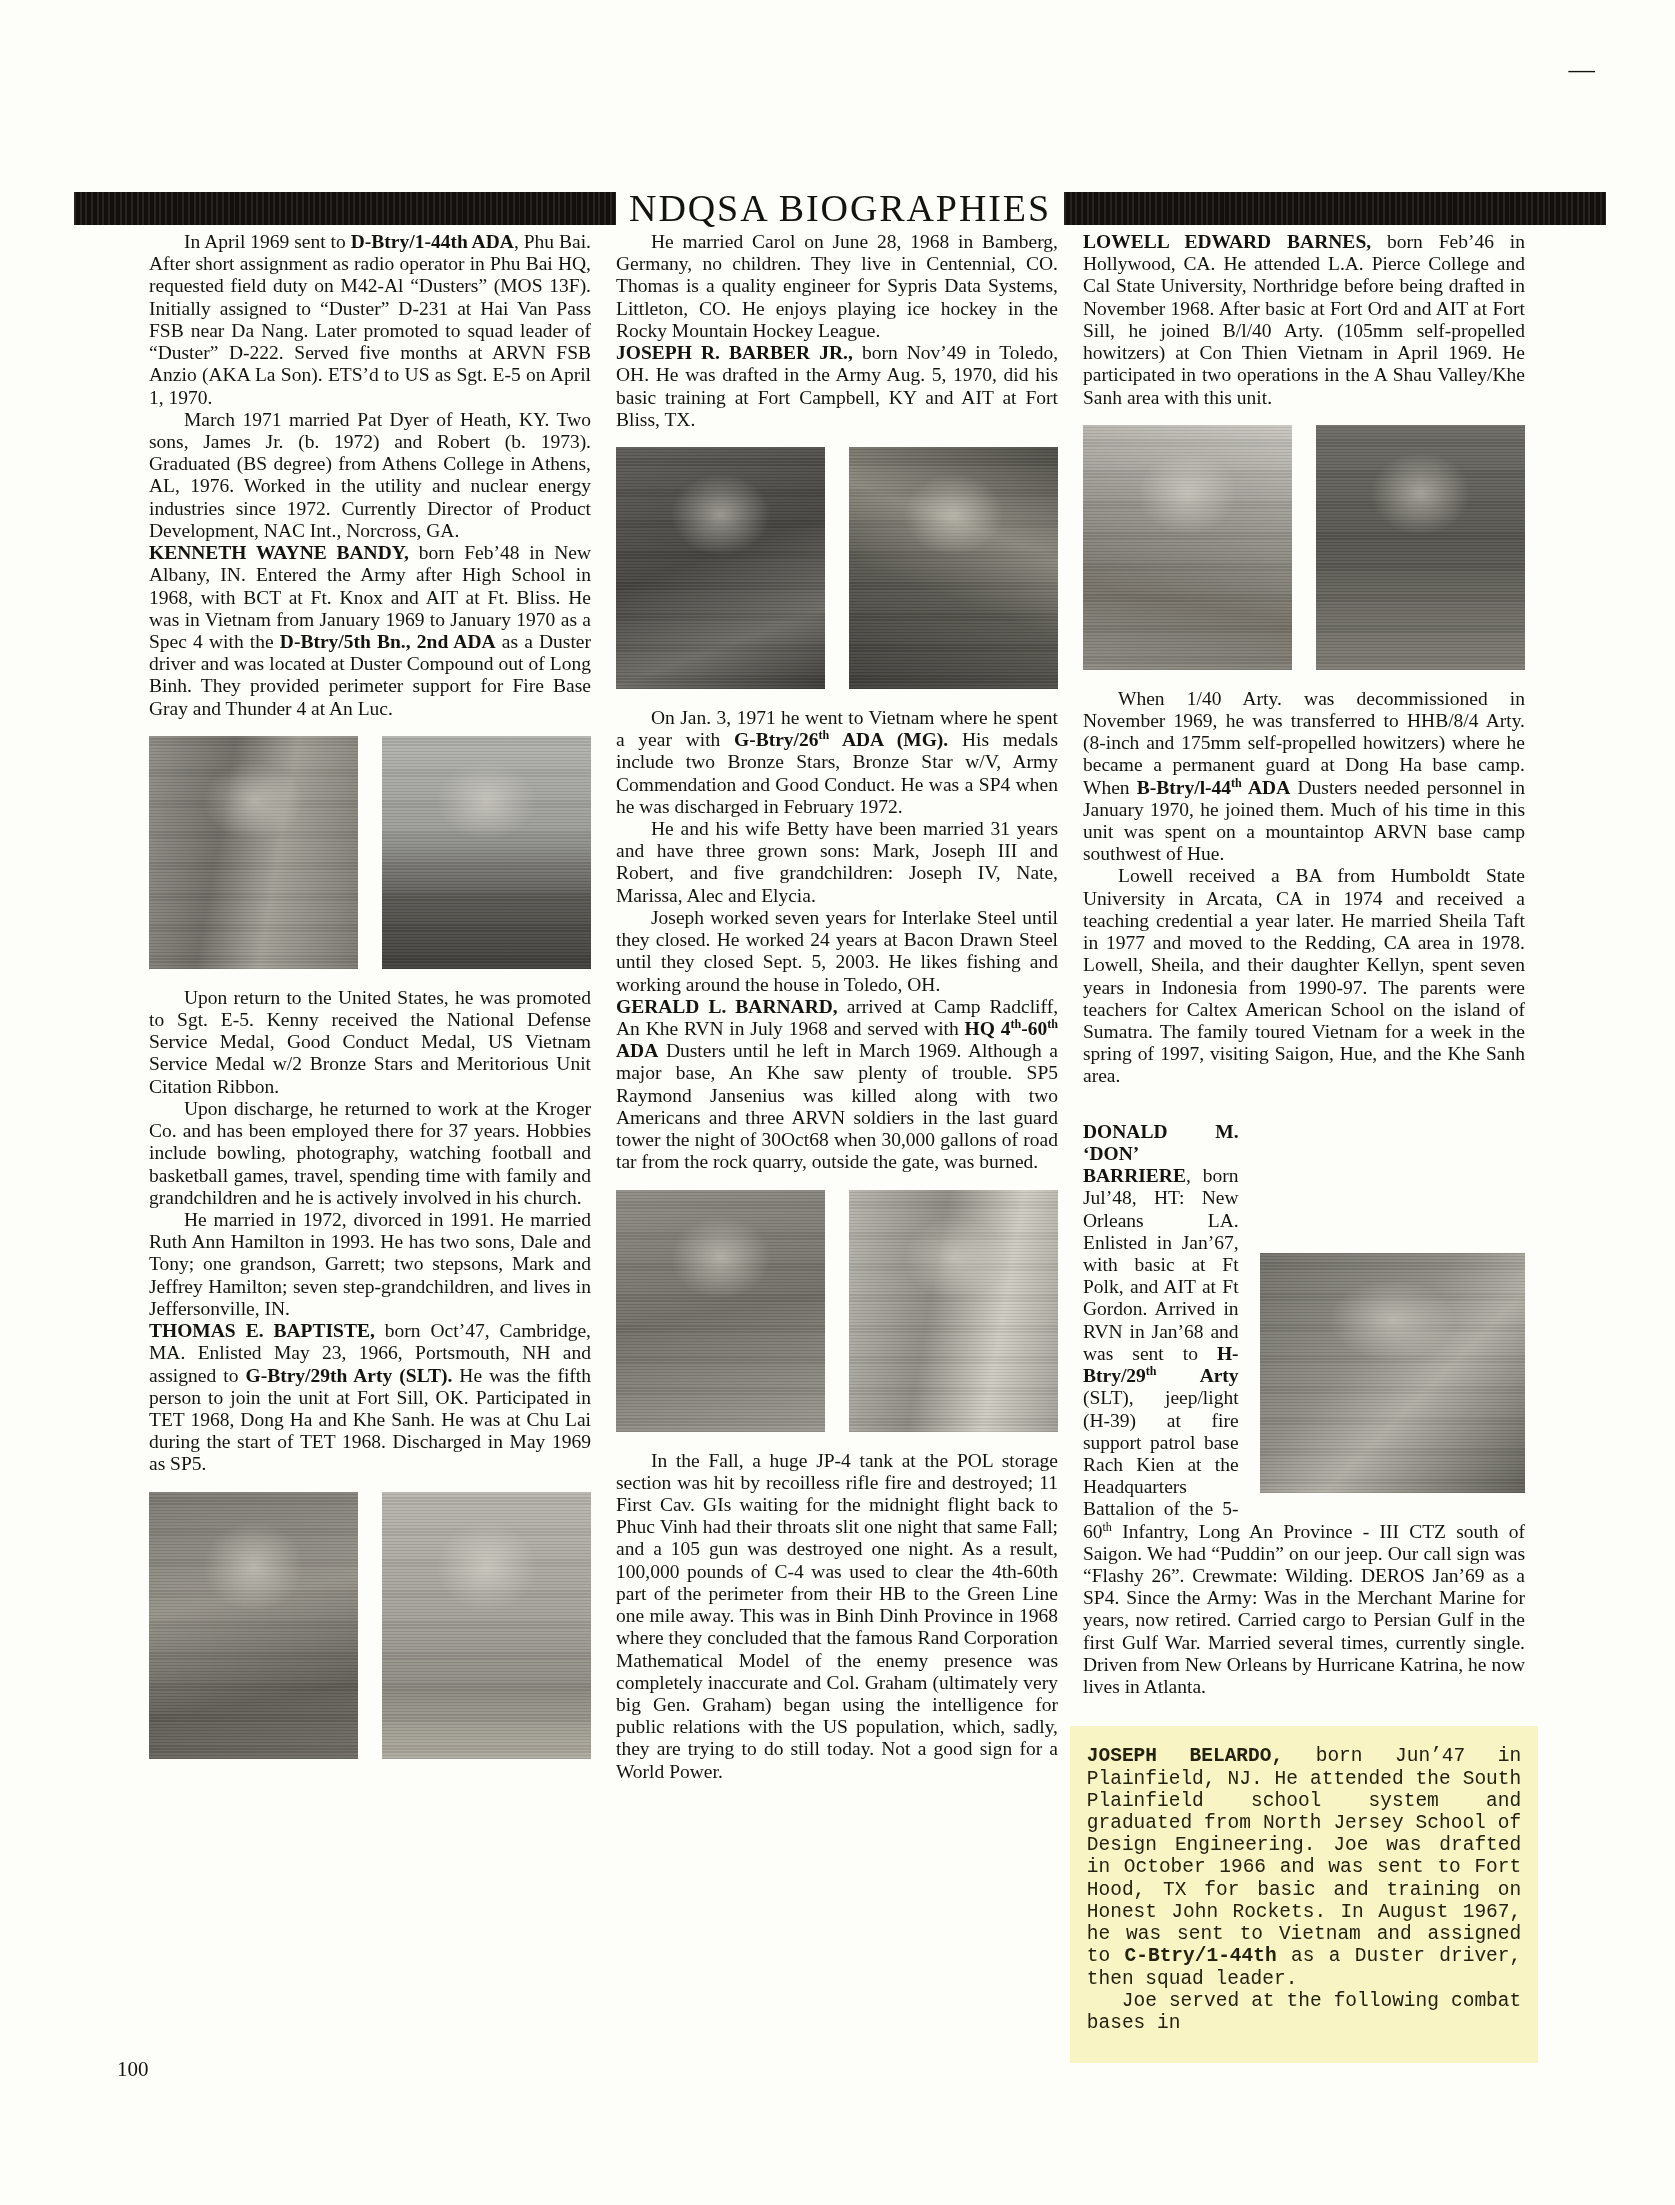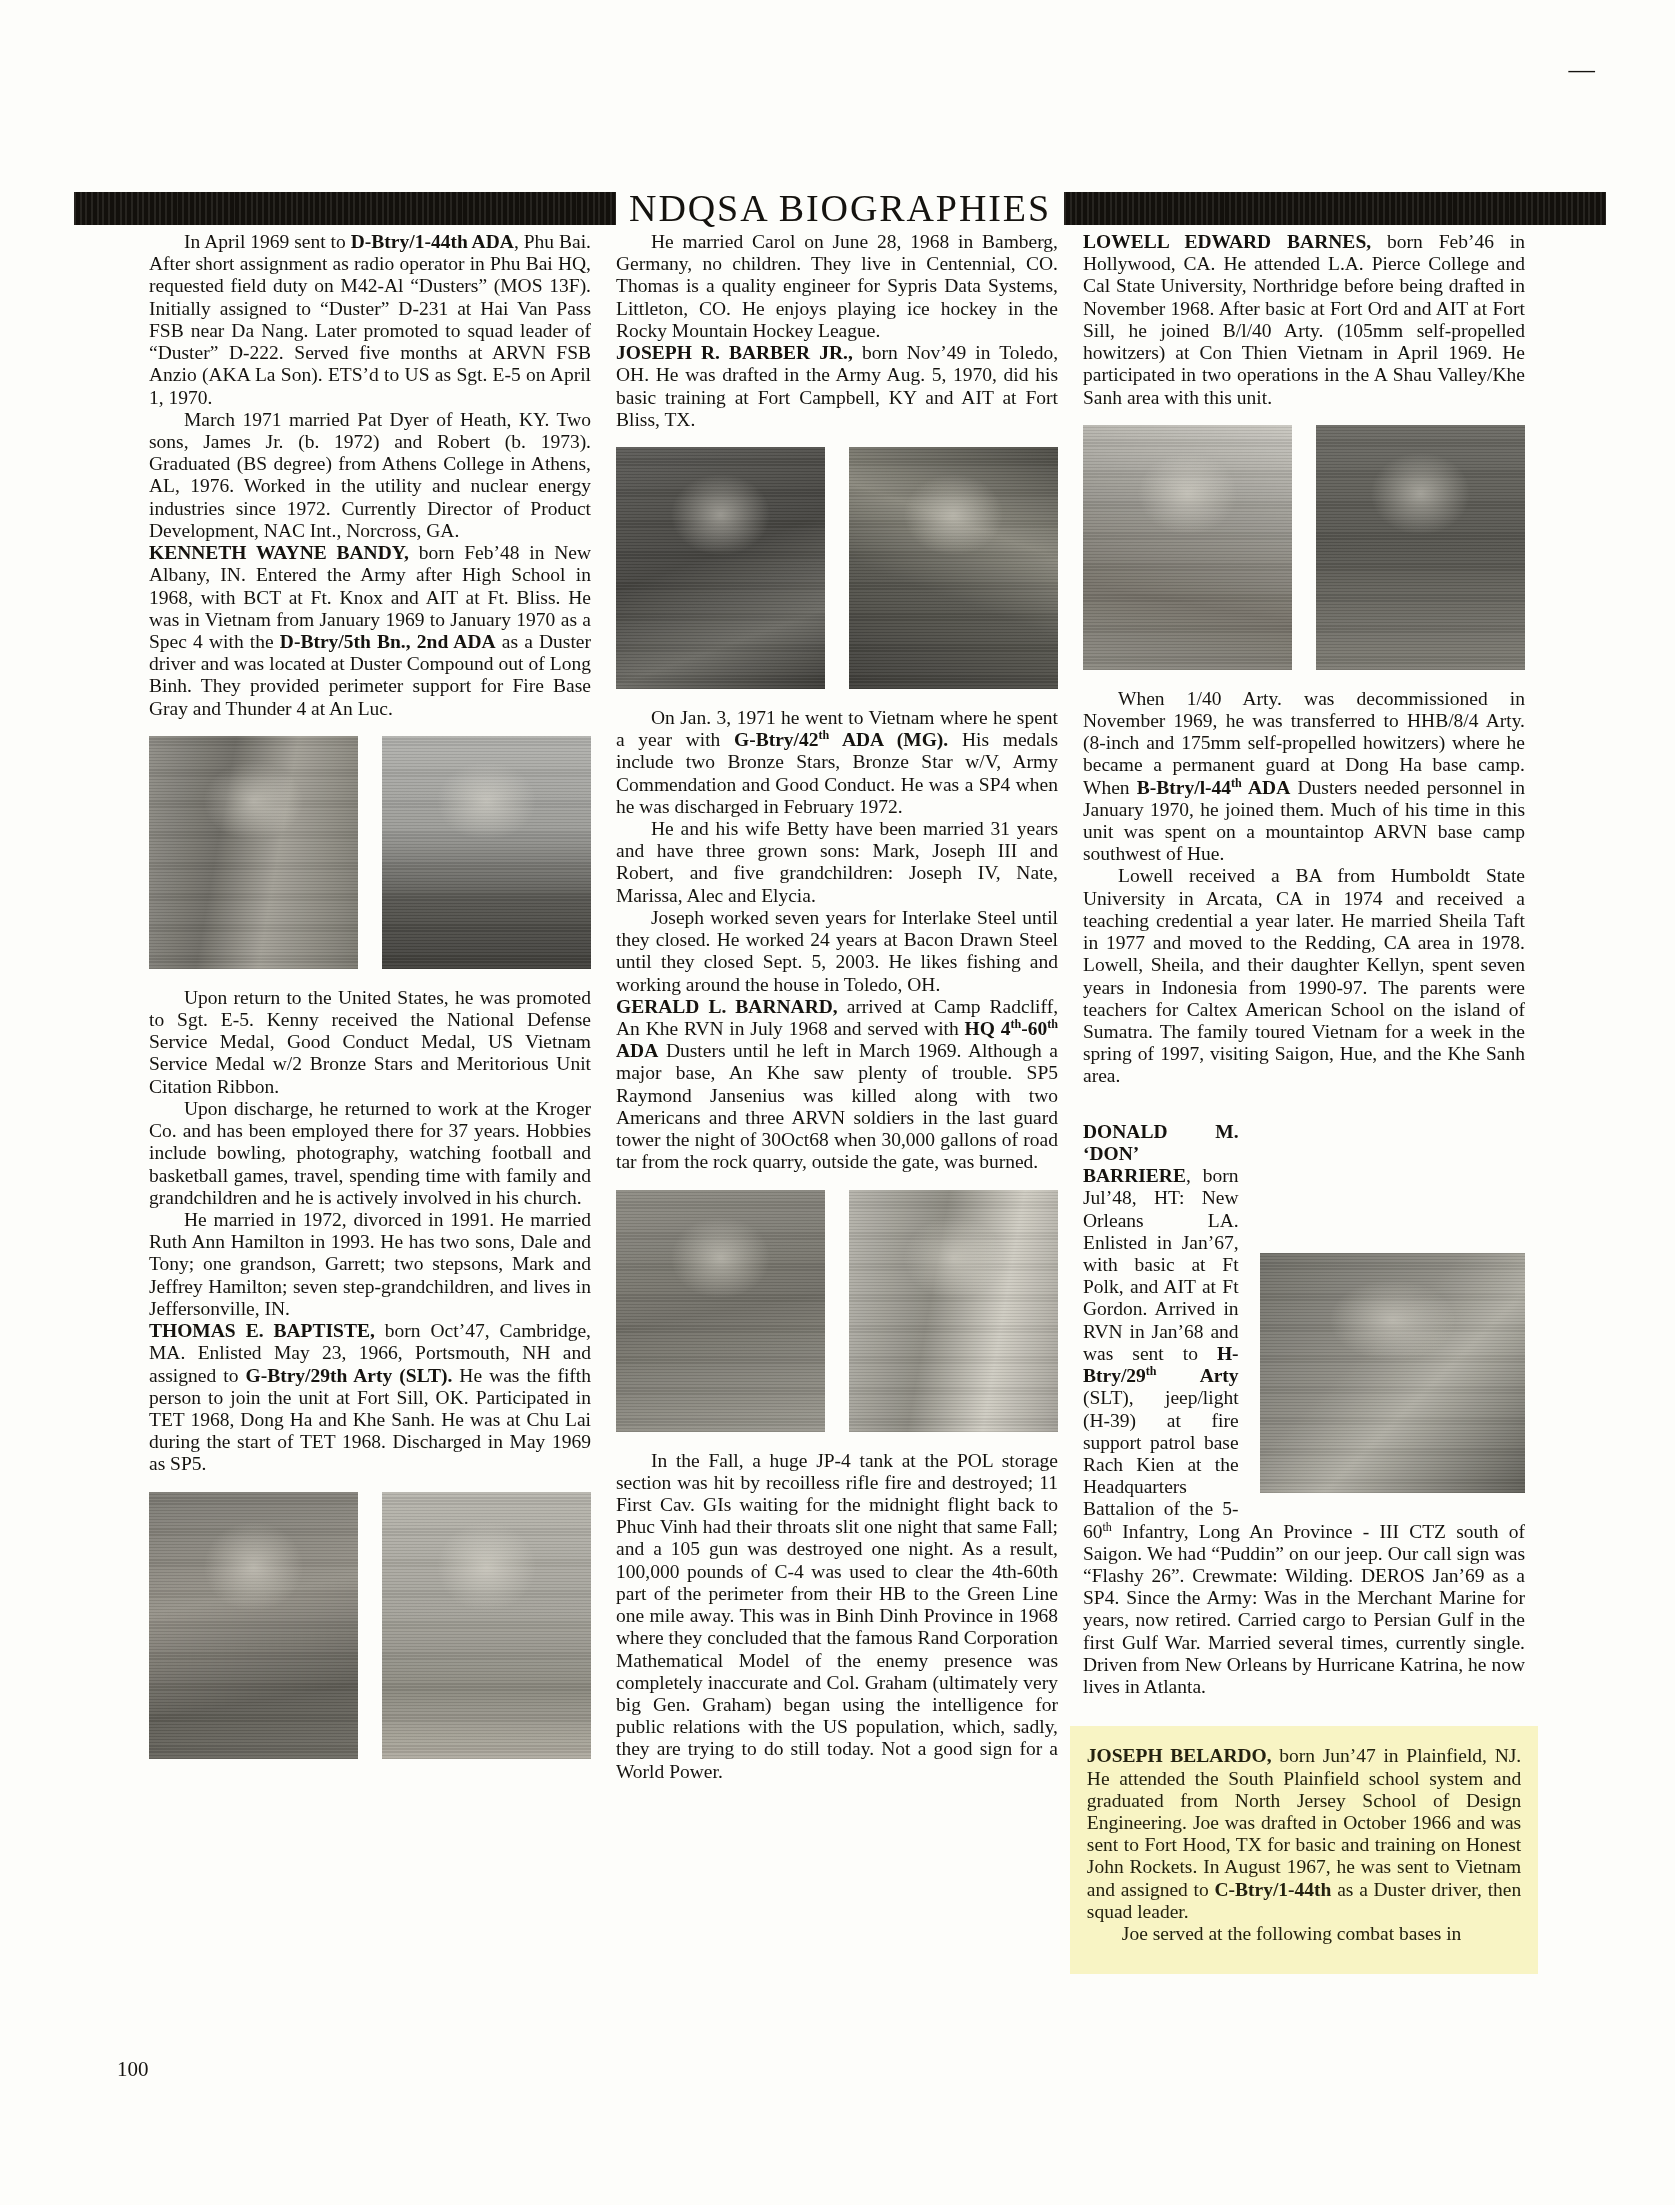--- a/index.html
+++ b/index.html
@@ -51,20 +51,21 @@
   .barriere-wrap{margin-top:33px;}
   .float-photo{
     float:right;width:265px;height:240px;
     margin:132px 0 16.4px 21.4px;
     display:block;
   }
   .highlight{
     background:var(--highlight);
     margin:28px -12.6px 0;
     padding:19px 16.4px 29px;
+    font-family:Liberation Mono, monospace;
   }
   .highlight p{color:#23210f;}
   .pagenum{position:absolute;left:117px;top:2058px;font-size:21px;}
   sup{font-size:62%;line-height:0;vertical-align:super;}
   b{font-weight:700;}
 </style>
 </head>
 <body>
 
 <div class="page">
@@ -105,21 +106,21 @@
     <section class="col">
       <p class="para ind"><span>He married Carol on June 28, 1968 in Bamberg, Germany, no children. They live in Centennial, CO. Thomas is a quality engineer for Sypris Data Systems, Littleton, CO. He enjoys playing ice hockey in the Rocky Mountain Hockey League.</span></p>
 
       <p class="para bio"><b>JOSEPH R. BARBER JR.,</b><span> born Nov’49 in Toledo, OH. He was drafted in the Army Aug. 5, 1970, did his basic training at Fort Campbell, KY and AIT at Fort Bliss, TX.</span></p>
 
       <figure class="photo-row">
         <div class="photo scan h385" style="--g:linear-gradient(160deg,#5c5b57,#454440 45%,#6b6a64 75%,#3b3a36);" title="Young man in a dark room"></div>
         <div class="photo scan h385" style="--g:linear-gradient(20deg,#3f3e3a,#57564f 40%,#8a887d 65%,#4a4943);" title="White-bearded man wearing a cap and holding a fish"></div>
       </figure>
 
-      <p class="para ind"><span>On Jan. 3, 1971 he went to Vietnam where he spent a year with </span><b>G-Btry/42</b><b><sup>th</sup></b><b> ADA (MG).</b><span> His medals include two Bronze Stars, Bronze Star w/V, Army Commendation and Good Conduct. He was a SP4 when he was discharged in February 1972.</span></p>
+      <p class="para ind"><span>On Jan. 3, 1971 he went to Vietnam where he spent a year with </span><b>G-Btry/26</b><b><sup>th</sup></b><b> ADA (MG).</b><span> His medals include two Bronze Stars, Bronze Star w/V, Army Commendation and Good Conduct. He was a SP4 when he was discharged in February 1972.</span></p>
       <p class="para ind"><span>He and his wife Betty have been married 31 years and have three grown sons: Mark, Joseph III and Robert, and five grandchildren: Joseph IV, Nate, Marissa, Alec and Elycia.</span></p>
       <p class="para ind"><span>Joseph worked seven years for Interlake Steel until they closed. He worked 24 years at Bacon Drawn Steel until they closed Sept. 5, 2003. He likes fishing and working around the house in Toledo, OH.</span></p>
 
       <p class="para bio"><b>GERALD L. BARNARD,</b><span> arrived at Camp Radcliff, An Khe RVN in July 1968 and served with </span><b>HQ 4</b><b><sup>th</sup></b><b>-60</b><b><sup>th</sup></b><b> ADA</b><span> Dusters until he left in March 1969. Although a major base, An Khe saw plenty of trouble. SP5 Raymond Jansenius was killed along with two Americans and three ARVN soldiers in the last guard tower the night of 30Oct68 when 30,000 gallons of road tar from the rock quarry, outside the gate, was burned.</span></p>
 
       <figure class="photo-row">
         <div class="photo scan h385" style="--g:linear-gradient(170deg,#8e8c84,#706e66 50%,#9a988f);" title="Soldier standing outdoors"></div>
         <div class="photo scan h385" style="--g:linear-gradient(100deg,#b5b3ab,#8f8d84 40%,#cfccc2 70%,#a3a098);" title="Man in a white shirt seated indoors"></div>
       </figure>
 

